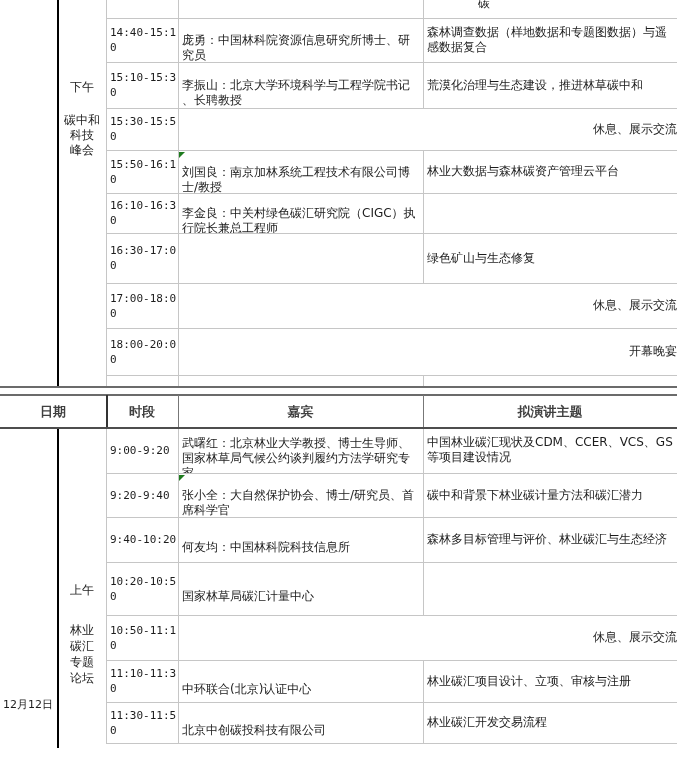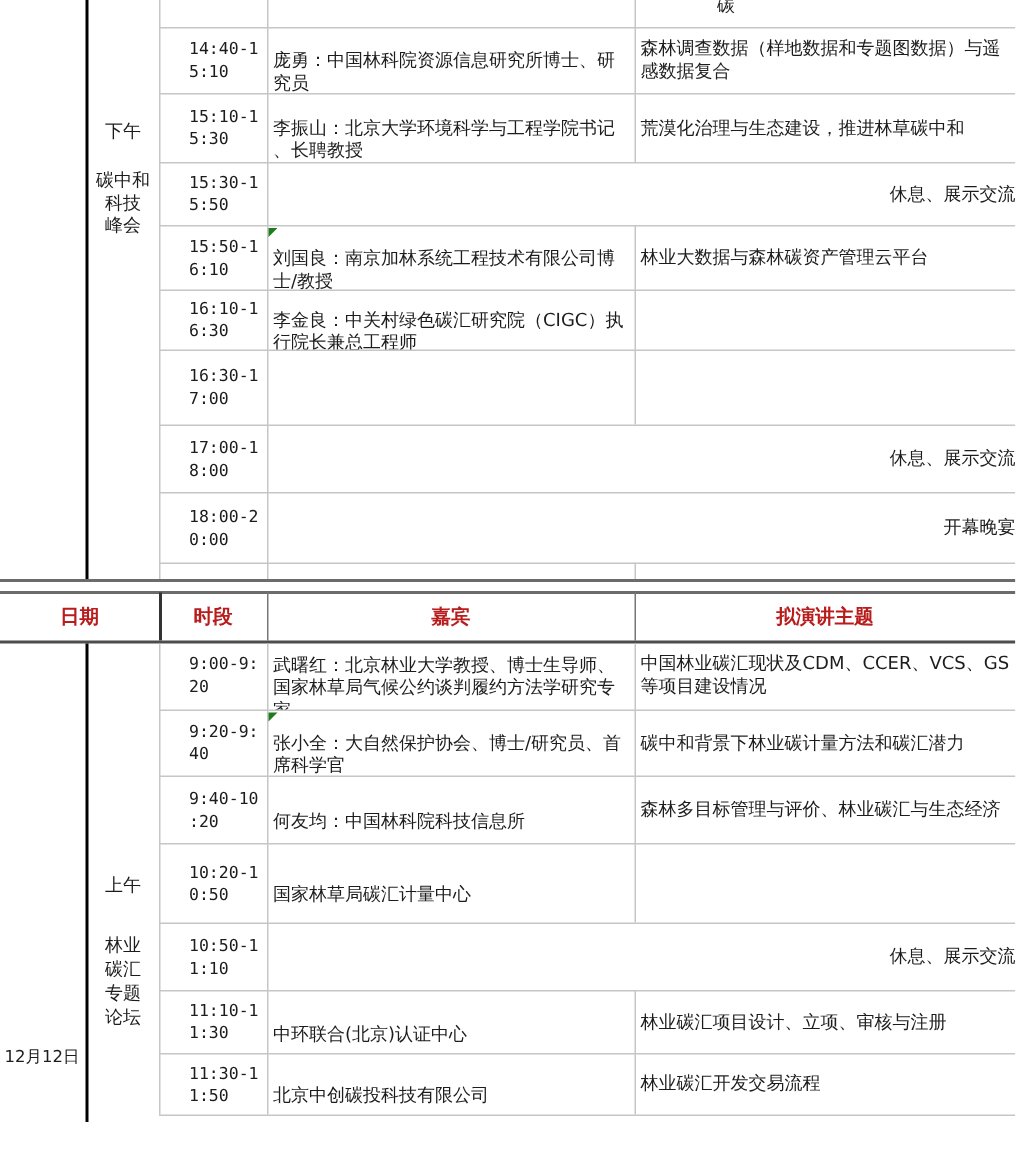--- a/index.html
+++ b/index.html
@@ -14,28 +14,28 @@
   .vl{position:absolute;width:1px;background:#c6c6c6;}
   .vthick{position:absolute;width:2px;background:#000000;}
   .sep{position:absolute;left:0;width:677px;height:2px;background:#6b6b6b;}
   .hdrline{position:absolute;left:0;width:677px;height:2px;background:#4d4d4d;}
   .vhdr-dark{position:absolute;width:2px;background:#333333;}
   .vhdr{position:absolute;width:1px;background:#777777;}
   
   .row{position:absolute;left:0;width:677px;}
   .cell{position:absolute;top:0;height:100%;display:flex;align-items:center;
         word-break:break-all;line-break:anywhere;overflow:hidden;}
-  .time{left:106px;width:72px;padding-left:20px;font-family:"DejaVu Sans Mono","Liberation Mono",monospace;font-size:11px;}
+  .time{left:106px;width:72px;padding-left:4px;font-family:"DejaVu Sans Mono","Liberation Mono",monospace;font-size:11px;}
   .guest{left:178px;width:245px;padding:16px 3px 0 4px;justify-content:center;}
   .topic{left:423px;width:254px;padding:0 3px 0 4px;}
   .merged{left:178px;width:499px;justify-content:center;text-align:right;}
   .cell > span{display:block;width:100%;}
   
   .hcell{position:absolute;top:0;height:100%;display:flex;align-items:center;justify-content:center;
-         font-weight:bold;font-size:13px;color:#b91c1c;}
+         font-weight:bold;font-size:13px;color:#404040;}
   
   .vlabel{position:absolute;text-align:center;white-space:pre-line;color:#1c1c1c;}
   
   .marker{position:absolute;width:0;height:0;border-top:6px solid #1e7b1e;border-right:6px solid transparent;}
   .partial-char{position:absolute;left:478px;top:-4px;}
 </style>
 </head>
 <body>
 
 <div class="canvas">
@@ -113,20 +113,23 @@
         <span>李金良：中关村绿色碳汇研究院（CIGC）执行院长兼总工程师</span>
       </div>
   </div>
   <div class="row" style="top:233px;height:50px">
     <div class="cell time">
         <span>16:30-17:00</span>
       </div>
     <div class="cell guest">
         <span></span>
       </div>
+    <div class="cell topic">
+        <span>绿色矿山与生态修复</span>
+      </div>
   </div>
   <div class="row" style="top:283px;height:45px">
     <div class="cell time">
         <span>17:00-18:00</span>
       </div>
     <div class="cell merged">
         <span>休息、展示交流</span>
       </div>
   </div>
   <div class="row" style="top:328px;height:47px">

